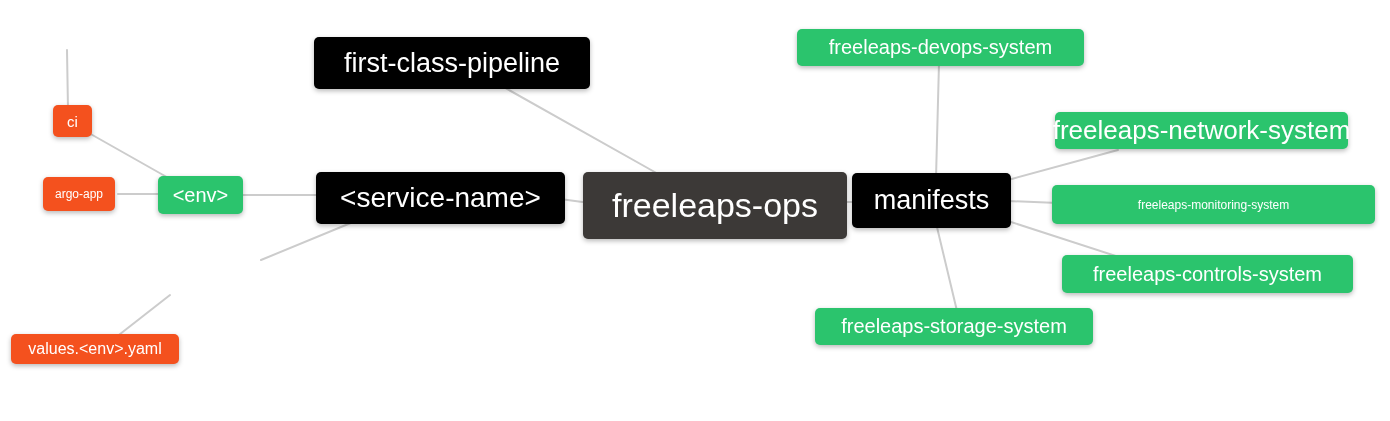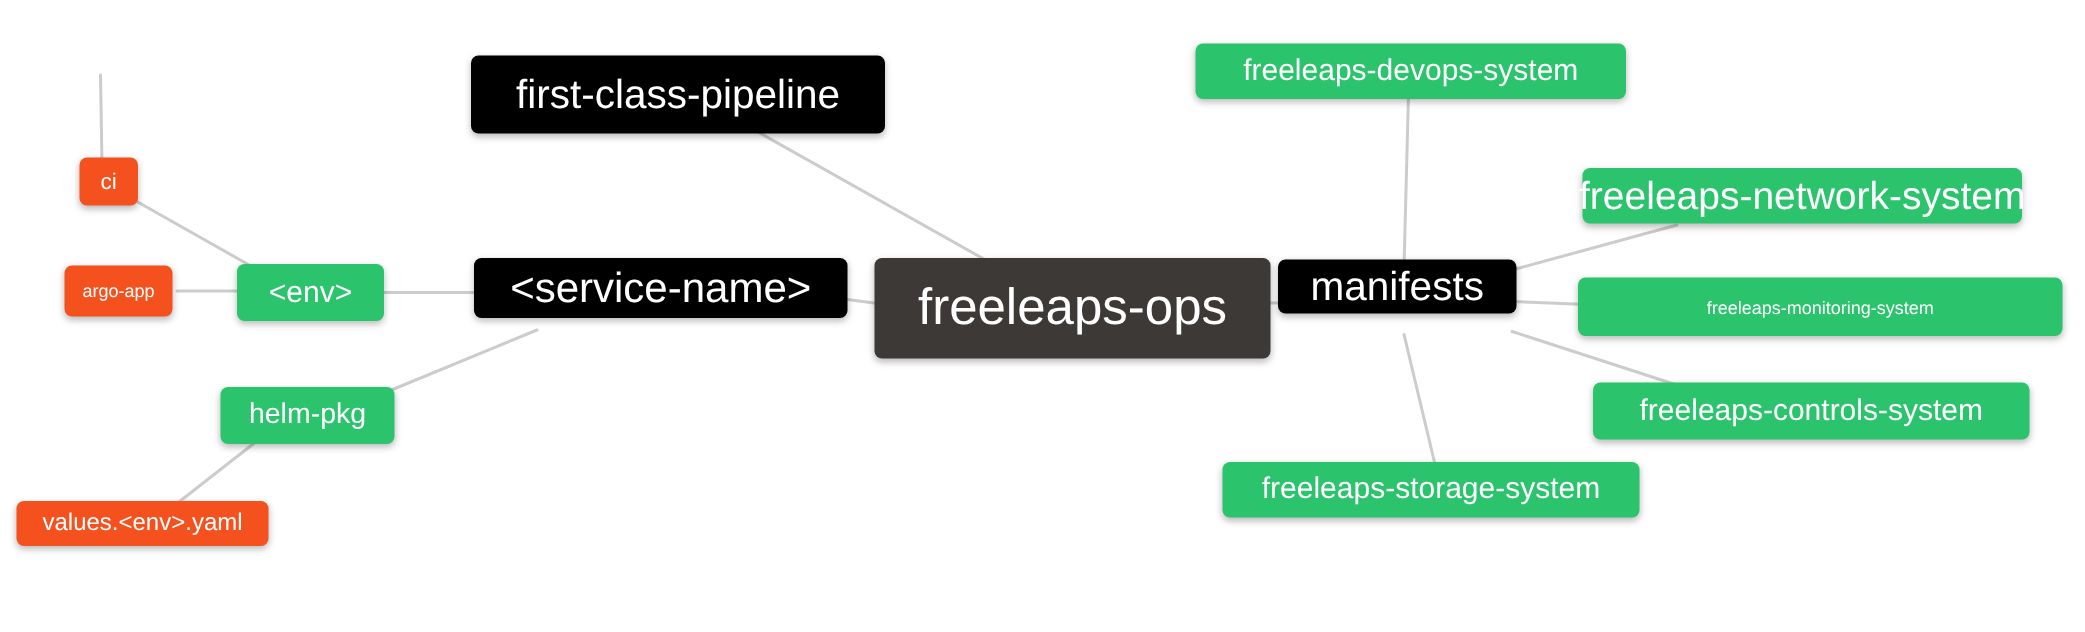--- a/index.html
+++ b/index.html
@@ -41,27 +41,27 @@
   .c-blue   { background: #000000; }
   .c-green  { background: #2bc46d; }
   .c-amber  { background: #f7a521; }
   .c-red    { background: #f4511e; }
   .c-dark   { background: #3c3937; }
 
   
   .n-jenkinsfile { left: 22px;  top: 26px;  width: 92px;  height: 28px; font-size: 14px; }
   .n-ci          { left: 53px;  top: 105px; width: 39px;  height: 32px; font-size: 15px; text-align: right; }
   .n-argo-app    { left: 31px;  top: 177px; width: 72px;  height: 34px; font-size: 12px; margin-left: 12px; }
-  .n-env         { left: 158px; top: 176px; width: 98px;  height: 38px; font-size: 20px; }
+  .n-env         { left: 158px; top: 176px; width: 85px;  height: 38px; font-size: 20px; }
   .n-helm-pkg    { left: 147px; top: 258px; width: 116px; height: 38px; font-size: 19px; }
   .n-values      { left: 11px;  top: 334px; width: 168px; height: 30px; font-size: 16px; }
   .n-fcp         { left: 314px; top: 37px;  width: 276px; height: 52px; font-size: 27px; }
-  .n-service     { left: 316px; top: 172px; width: 249px; height: 40px; font-size: 28px; }
+  .n-service     { left: 316px; top: 172px; width: 249px; height: 52px; font-size: 28px; }
   .n-root        { left: 583px; top: 172px; width: 264px; height: 67px; font-size: 34px; }
-  .n-manifests   { left: 852px; top: 173px; width: 159px; height: 36px; font-size: 27px; }
+  .n-manifests   { left: 852px; top: 173px; width: 159px; height: 55px; font-size: 27px; }
   .n-devops      { left: 797px; top: 29px;  width: 287px; height: 37px; font-size: 20px; }
   .n-network     { left: 1055px; top: 112px; width: 293px; height: 37px; font-size: 26px; }
   .n-monitoring  { left: 1052px; top: 185px; width: 323px; height: 39px; font-size: 12px; }
   .n-controls    { left: 1062px; top: 255px; width: 291px; height: 38px; font-size: 20px; }
   .n-storage     { left: 815px; top: 308px; width: 278px; height: 37px; font-size: 20px; }
 </style>
 </head>
 <body>
 
 <div class="canvas">
@@ -79,21 +79,20 @@
     <line x1="936" y1="178" x2="939" y2="63"></line>
     <line x1="1008" y1="180" x2="1118" y2="150"></line>
     <line x1="1008" y1="201" x2="1058" y2="203"></line>
     <line x1="1008" y1="221" x2="1122" y2="258"></line>
     <line x1="936" y1="223" x2="957" y2="311"></line>
   </svg>
 
   <div class="node c-red   n-ci">ci</div>
   <div class="node c-red   n-argo-app">argo-app</div>
   <div class="node c-green n-env">&lt;env&gt;</div>
-  <div class="node c-green n-helm-pkg">helm-pkg</div>
   <div class="node c-red   n-values">values.&lt;env&gt;.yaml</div>
   <div class="node c-blue  n-fcp">first-class-pipeline</div>
   <div class="node c-blue  n-service">&lt;service-name&gt;</div>
   <div class="node c-dark  n-root">freeleaps-ops</div>
   <div class="node c-blue  n-manifests">manifests</div>
   <div class="node c-green n-devops">freeleaps-devops-system</div>
   <div class="node c-green n-network">freeleaps-network-system</div>
   <div class="node c-green n-monitoring">freeleaps-monitoring-system</div>
   <div class="node c-green n-controls">freeleaps-controls-system</div>
   <div class="node c-green n-storage">freeleaps-storage-system</div>

